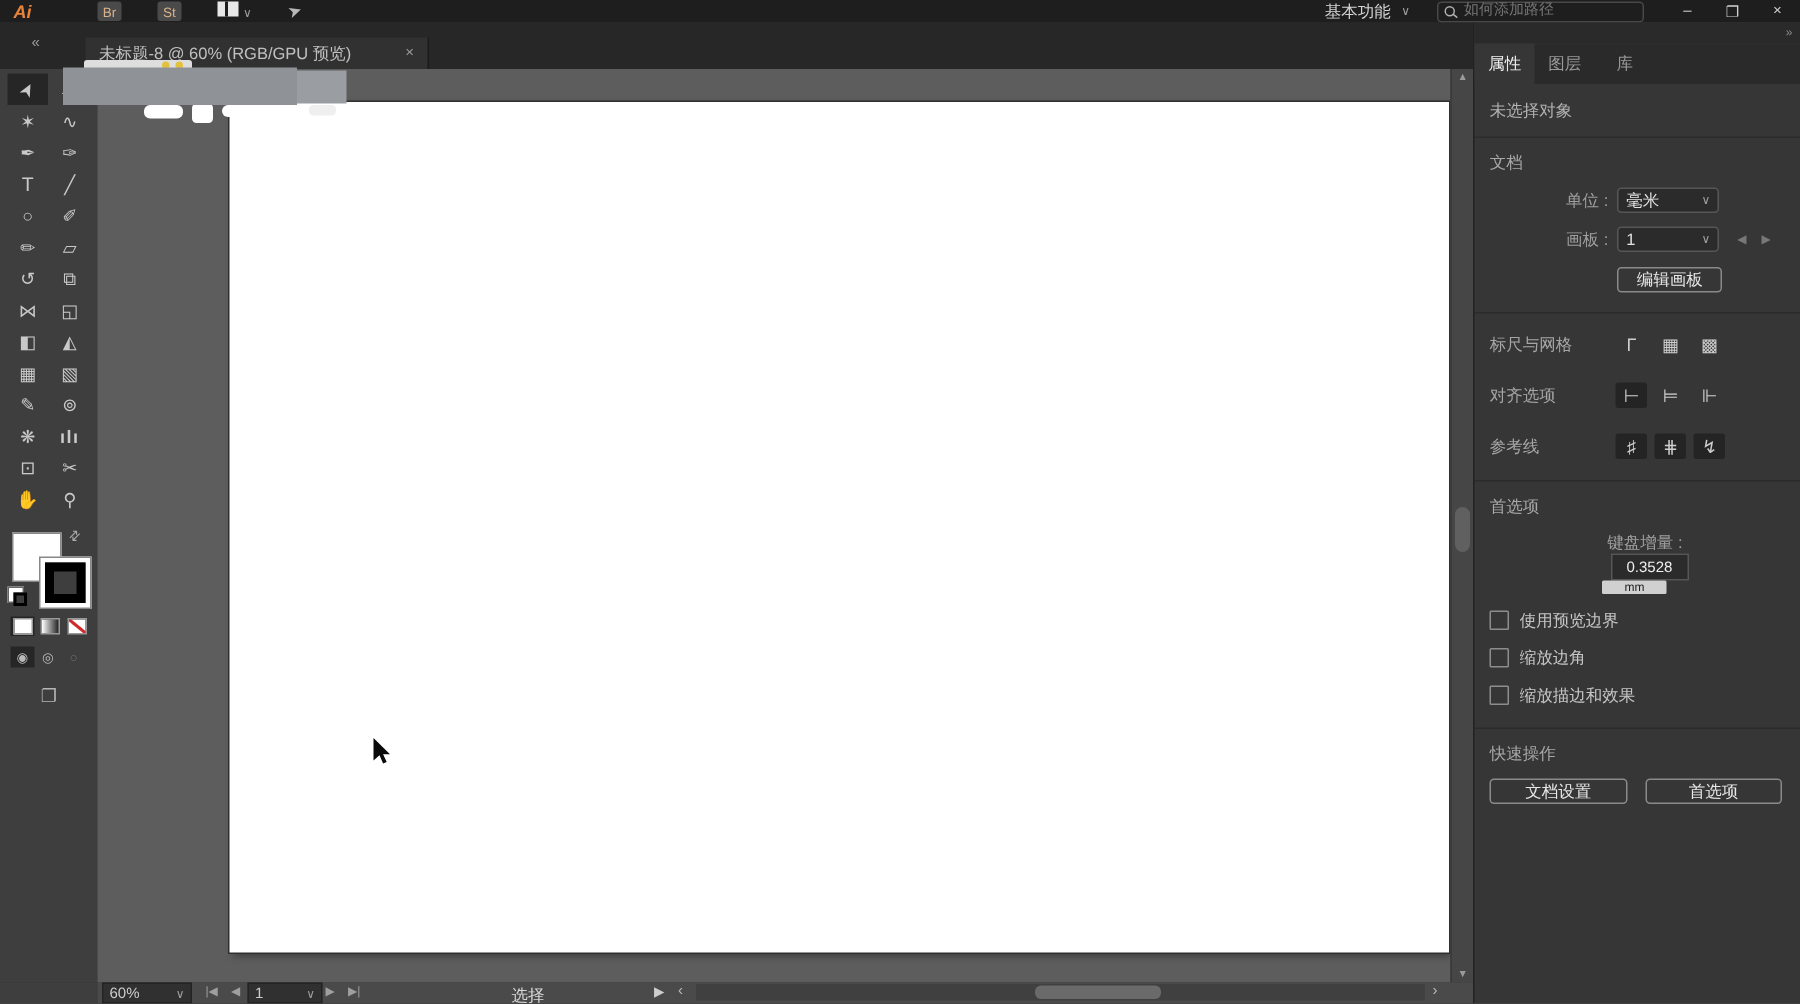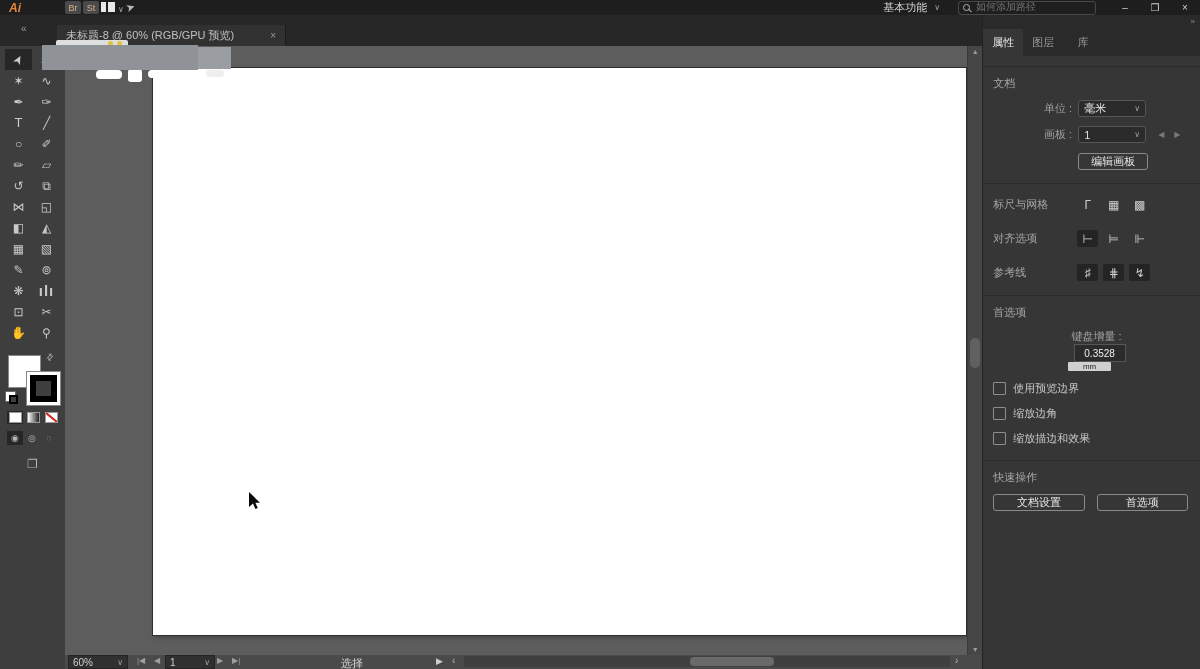--- a/index.html
+++ b/index.html
@@ -3,21 +3,21 @@
 <meta charset="utf-8">
 <style>
   html,body{margin:0;padding:0;background:#111;}
   .app{position:relative;width:1200px;height:669px;background:#333;font-family:"Liberation Sans",sans-serif;font-size:11px;color:#ccc;overflow:hidden;user-select:none;}
 
   
   .menubar{height:15px;background:#1e1e1e;display:flex;align-items:center;}
   .logo{color:#e8843a;font-weight:bold;font-size:12px;margin:0 16px 0 9px;font-style:italic;}
   .menus{display:flex;}
   .menu-item{padding:0 11px;color:#d6d6d6;white-space:nowrap;}
-  .appicons{display:flex;align-items:center;margin-left:28px;gap:2px;}
+  .appicons{display:flex;align-items:center;margin-left:28px;gap:24px;}
   .sqicon{width:16px;height:13px;background:#4a4a4a;color:#d9b28c;font-size:9px;display:flex;align-items:center;justify-content:center;border-radius:2px;}
   .ws-icon{display:inline-block;width:14px;height:10px;background:#e8e8e8;position:relative;}
   .ws-icon::after{content:"";position:absolute;left:5px;top:0;width:2px;height:10px;background:#1e1e1e;}
   .chev{color:#9f9f9f;font-size:8px;margin-left:3px;}
   .share-icon{color:#b9b9b9;font-size:11px;transform:rotate(-18deg);display:inline-block;}
   .mb-right{margin-left:auto;display:flex;align-items:center;}
   .workspace{color:#d2d2d2;margin-right:4px;}
   .search{display:flex;align-items:center;border:1px solid #484848;border-radius:3px;height:12px;width:128px;margin:0 14px 0 18px;padding:0 4px;}
   .search-glass{width:5px;height:5px;border:1px solid #b0b0b0;border-radius:50%;position:relative;margin-right:4px;}
   .search-glass::after{content:"";position:absolute;left:4px;top:5px;width:4px;height:1px;background:#b0b0b0;transform:rotate(40deg);}
@@ -36,21 +36,21 @@
   .tab-close{margin-left:auto;color:#9a9a9a;font-size:10px;}
 
   .workrow{flex:1;display:flex;}
 
   
   .toolbar{width:65px;background:#3e3e3e;padding-top:3px;}
   .tools{display:grid;grid-template-columns:27px 27px;justify-content:center;column-gap:1px;}
   .tool{height:21px;display:flex;align-items:center;justify-content:center;color:#c9c9c9;font-size:12px;}
   .tool.selected{background:#262626;}
   .tool[data-name="selection-tool"] .glyph,.tool[data-name="direct-selection-tool"] .glyph{display:inline-block;transform:rotate(-62deg);}
-  .tool[data-name="column-graph-tool"] .glyph{font-size:15px;font-weight:bold;letter-spacing:1px;}
+  .tool[data-name="column-graph-tool"] .glyph{font-size:12px;font-weight:bold;letter-spacing:1px;}
   .tool[data-name="type-tool"] .glyph{font-size:13px;}
   .swatches{position:relative;height:58px;margin-top:8px;}
   .fill-sw{position:absolute;left:8px;top:4px;width:31px;height:31px;background:#fff;border:1px solid #888;}
   .stroke-sw{position:absolute;left:26px;top:20px;width:33px;height:33px;background:#fff;border:1px solid #888;display:flex;align-items:center;justify-content:center;}
   .stroke-sw::after{content:"";width:15px;height:15px;border:6px solid #000;background:#3e3e3e;}
   .swap-ic{position:absolute;left:46px;top:1px;color:#aaa;font-size:9px;transform:rotate(-45deg);}
   .mini-sw{position:absolute;left:5px;top:40px;width:9px;height:9px;background:#fff;border:1px solid #666;}
   .mini-sw::after{content:"";position:absolute;left:3px;top:3px;width:5px;height:5px;border:2px solid #000;background:#3e3e3e;}
   .colorbtns{display:flex;margin:2px 0 0 7px;gap:2px;}
   .cbtn{width:16px;height:13px;display:flex;align-items:center;justify-content:center;}
@@ -361,20 +361,21 @@
       <div class="rp-strip"><span data-name="expand-panel-icon">»</span></div>
       <div class="rp-tabs">
 
           <div class="rp-tab active" data-name="tab-properties">属性</div>
 
           <div class="rp-tab" data-name="tab-layers">图层</div>
 
           <div class="rp-tab" data-name="tab-libraries">库</div>
         </div>
       <div class="rp-content">
+        <div class="rp-noselect" data-name="no-selection-label">未选择对象</div>
         <div class="rp-sep"></div>
 
         <div class="rp-head" data-name="document-section-header">文档</div>
         <div class="field">
           <span class="fl" data-name="unit-label">单位 :</span>
           <div class="select" data-name="unit-select">
             <span>毫米</span>
             <span class="chev" data-name="chevron-down-icon">∨</span>
           </div>
         </div>

